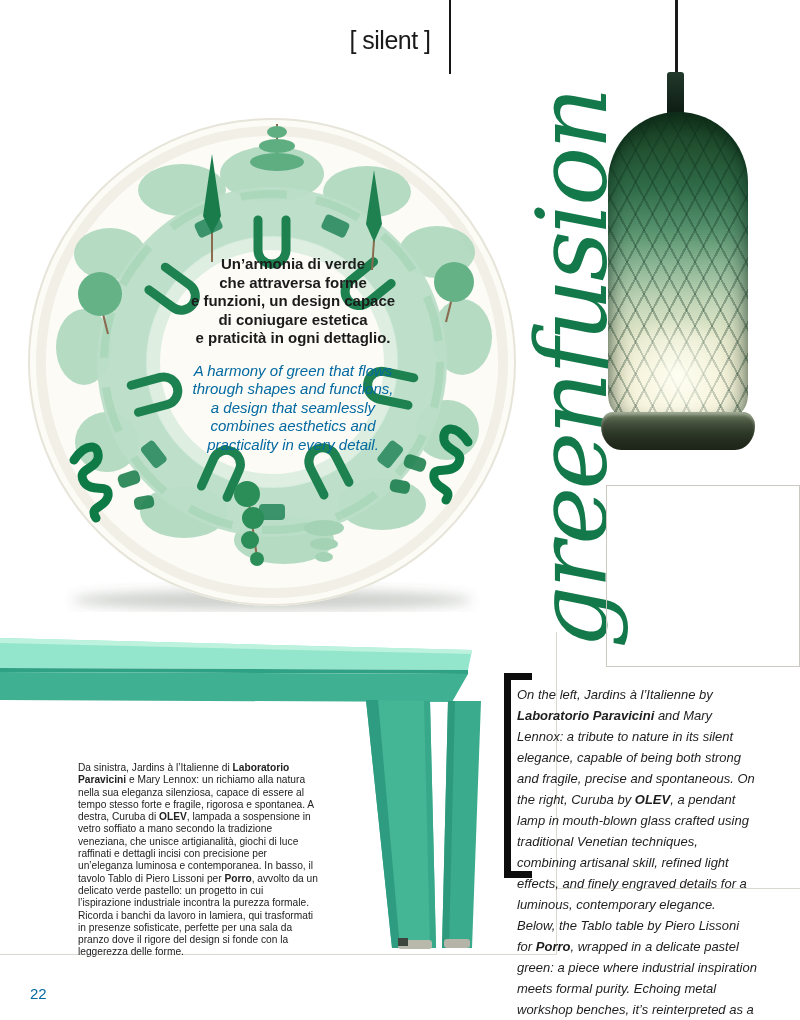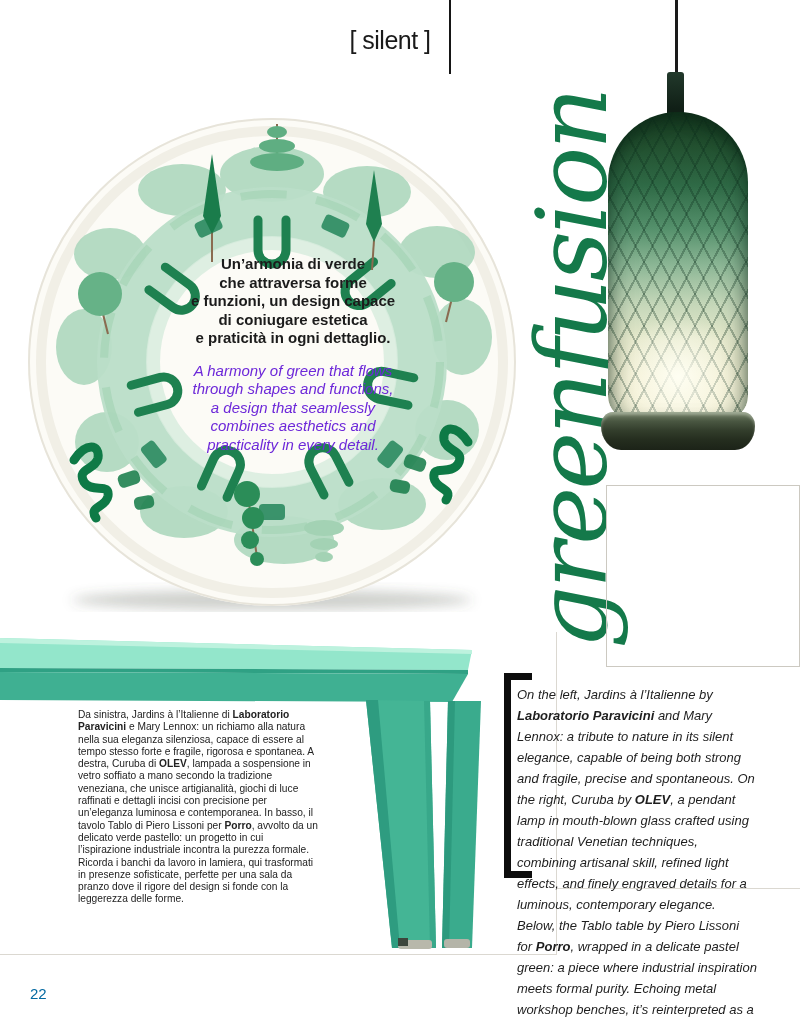--- a/index.html
+++ b/index.html
@@ -9,21 +9,21 @@
   
   .trend-tag{position:absolute;left:338px;top:26px;width:104px;text-align:center;
     font-size:25px;color:#1a1a1a;letter-spacing:-.5px;font-weight:400;}
   .header-rule{position:absolute;left:449px;top:0;width:2px;height:74px;background:#161616;}
 
   
   .plate-wrap{position:absolute;left:22px;top:112px;width:500px;height:500px;}
   .plate-wrap svg{display:block;}
   .plate-text{position:absolute;left:166px;top:244px;width:254px;text-align:center;margin-top:11px;}
   .plate-text .it{font-weight:bold;font-size:15px;line-height:18.5px;color:#1b1b1b;white-space:pre-line;}
-  .plate-text .en{margin-top:14px;font-style:italic;font-size:15px;line-height:18.5px;color:#6d28d9;white-space:pre-line;}
+  .plate-text .en{margin-top:14px;font-style:italic;font-size:15px;line-height:18.5px;color:#0369a1;white-space:pre-line;}
 
   
   .vertical-title{position:absolute;left:496px;top:86px;width:152px;height:566px;pointer-events:none;}
   .vertical-title span{position:absolute;top:50%;left:50%;transform:translate(-50%,-50%) rotate(-90deg);
     font-family:"DejaVu Serif", serif;font-style:italic;font-size:98px;letter-spacing:-3px;
     color:#14794a;white-space:nowrap;}
 
   
   .lamp-cord{position:absolute;left:675px;top:0;width:3px;height:80px;background:#1a1a1a;}
   .lamp-socket{position:absolute;left:667px;top:72px;width:17px;height:46px;border-radius:3px;
@@ -45,21 +45,21 @@
 
   
   .side-box{position:absolute;left:606px;top:485px;width:192px;height:180px;border:1px solid #ccc9c1;background:transparent;}
   .hairline-h-right{position:absolute;left:555px;top:888px;width:245px;height:1px;background:#dbd8d1;}
 
   
   .table-photo{position:absolute;left:0;top:632px;width:556px;height:322px;background:#fff;
     border-right:1px solid #dbd8d1;border-bottom:1px solid #dbd8d1;}
 
   
-  .caption-it{position:absolute;left:78px;top:709px;width:240px;font-size:10.2px;line-height:12.3px;color:#222;}
+  .caption-it{position:absolute;left:78px;top:762px;width:240px;font-size:10.2px;line-height:12.3px;color:#222;}
   .caption-en{position:absolute;left:517px;top:684px;width:240px;font-size:13px;line-height:21px;
     font-style:italic;color:#1e1e1e;}
   .caption-it .b,.caption-en .b{font-weight:bold;}
 
   
   .bracket-bar{position:absolute;left:504px;top:673px;width:7px;height:205px;background:#0d0d0d;}
   .bracket-arm-top{position:absolute;left:504px;top:673px;width:28px;height:7px;background:#0d0d0d;}
   .bracket-arm-bottom{position:absolute;left:504px;top:871px;width:28px;height:7px;background:#0d0d0d;}
 
   .page-number{position:absolute;left:30px;top:985px;font-size:15px;color:#0369a1;}

